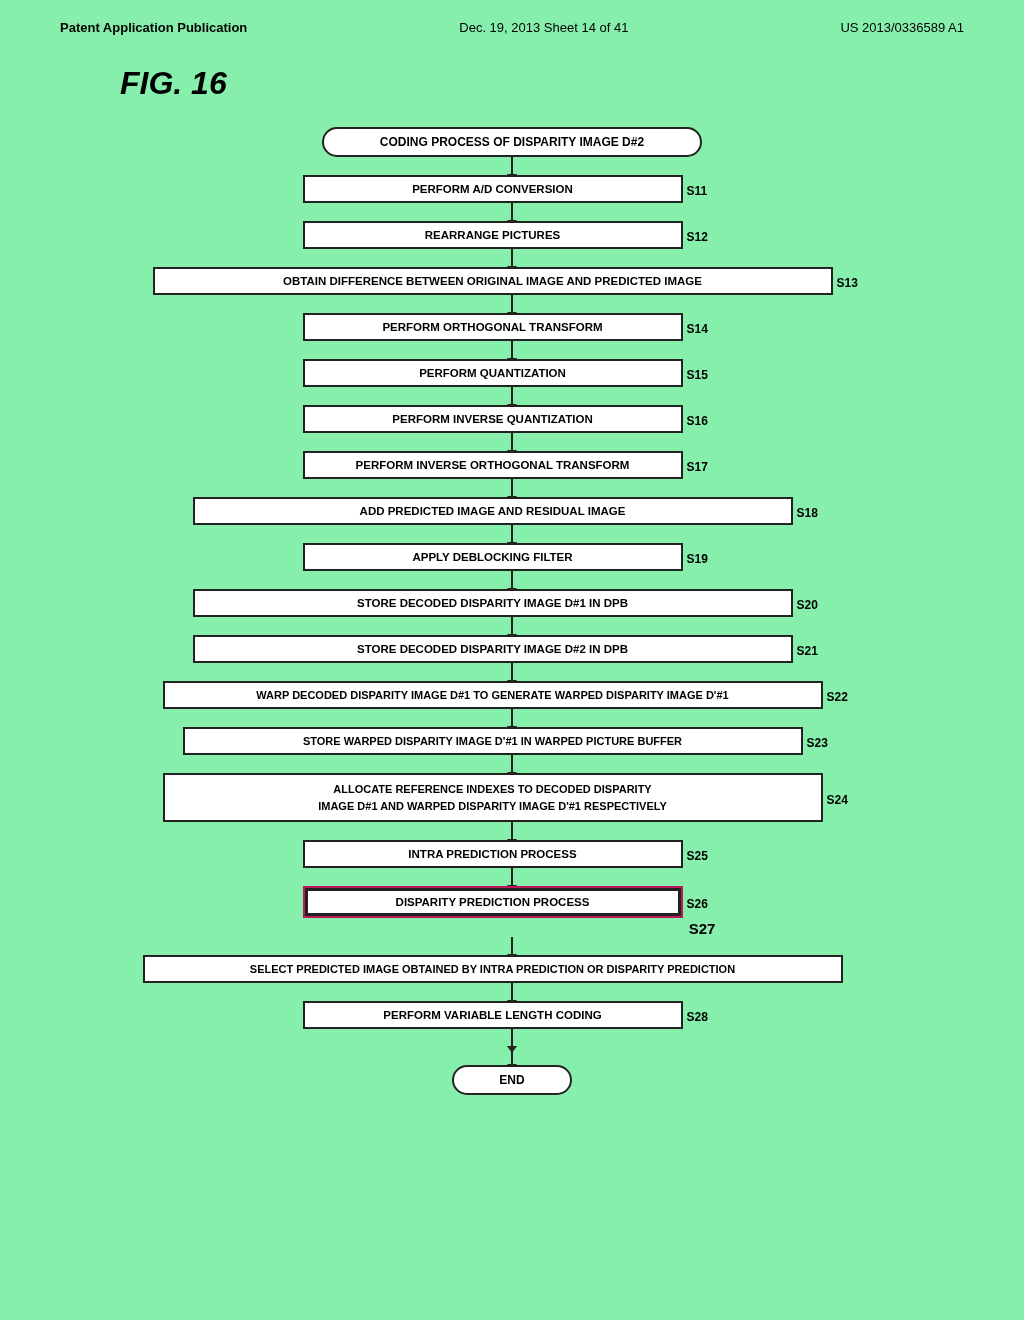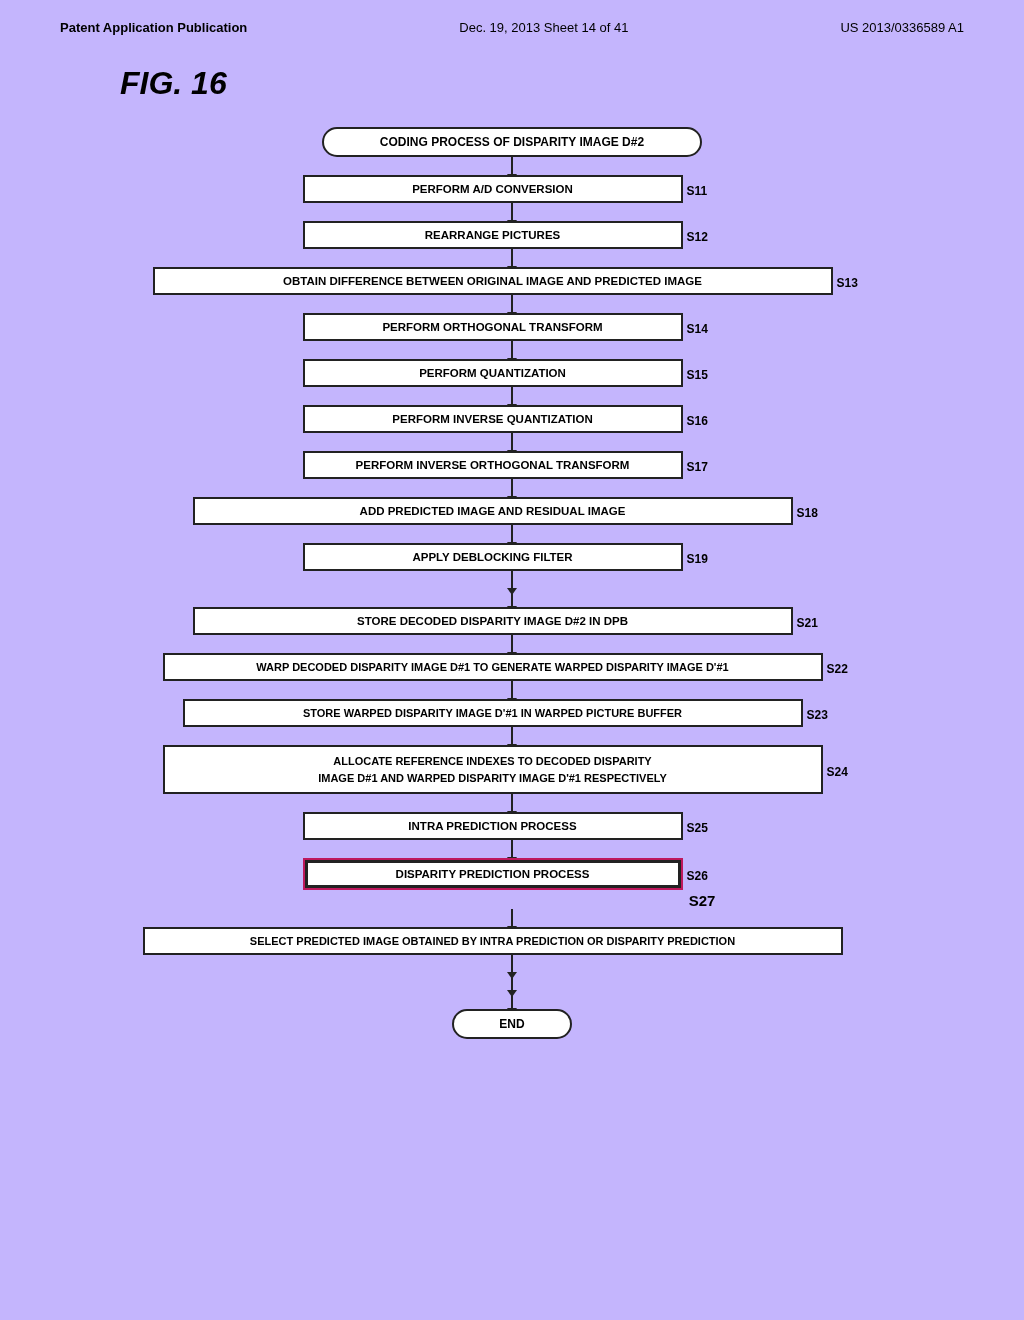--- a/index.html
+++ b/index.html
@@ -7,21 +7,21 @@
       background: #fff;
       font-family: Arial, Helvetica, sans-serif;
       width: 1024px;
       min-height: 1320px;
       position: relative;
     }
 
     .page {
       width: 1024px;
       min-height: 1320px;
-      background: #c4b5fd;
+      background: #86efac;
       padding: 20px 60px 32px 60px;
     }
 
     .header {
       display: flex;
       justify-content: space-between;
       align-items: baseline;
       margin-bottom: 30px;
       font-size: 13px;
     }
@@ -220,20 +220,26 @@
 
     <div class="box-with-step">
       <div class="box-rect w-medium">
         <span>APPLY DEBLOCKING FILTER</span>
       </div>
       <span class="step-label">S19</span>
     </div>
 
     <div class="arrow"></div>
 
+    <div class="box-with-step">
+      <div class="box-rect w-xwide">
+        <span>STORE DECODED DISPARITY IMAGE D#1 IN DPB</span>
+      </div>
+      <span class="step-label">S20</span>
+    </div>
 
     <div class="arrow"></div>
 
     <div class="box-with-step">
       <div class="box-rect w-xwide">
         <span>STORE DECODED DISPARITY IMAGE D#2 IN DPB</span>
       </div>
       <span class="step-label">S21</span>
     </div>
 
@@ -292,20 +298,26 @@
 
     <div class="box-with-step" style="align-items:center;">
       <div class="box-rect" style="width:700px; font-size:11px;">
         <span>SELECT PREDICTED IMAGE OBTAINED BY INTRA PREDICTION OR DISPARITY PREDICTION</span>
       </div>
       <span class="step-label" style="visibility:hidden;">S27</span>
     </div>
 
     <div class="arrow"></div>
 
+    <div class="box-with-step">
+      <div class="box-rect w-medium">
+        <span>PERFORM VARIABLE LENGTH CODING</span>
+      </div>
+      <span class="step-label">S28</span>
+    </div>
 
     <div class="arrow"></div>
 
 
     <div class="arrow"></div>
 
     <div class="box-rounded" style="width:120px;">
       <span>END</span>
     </div>
 

